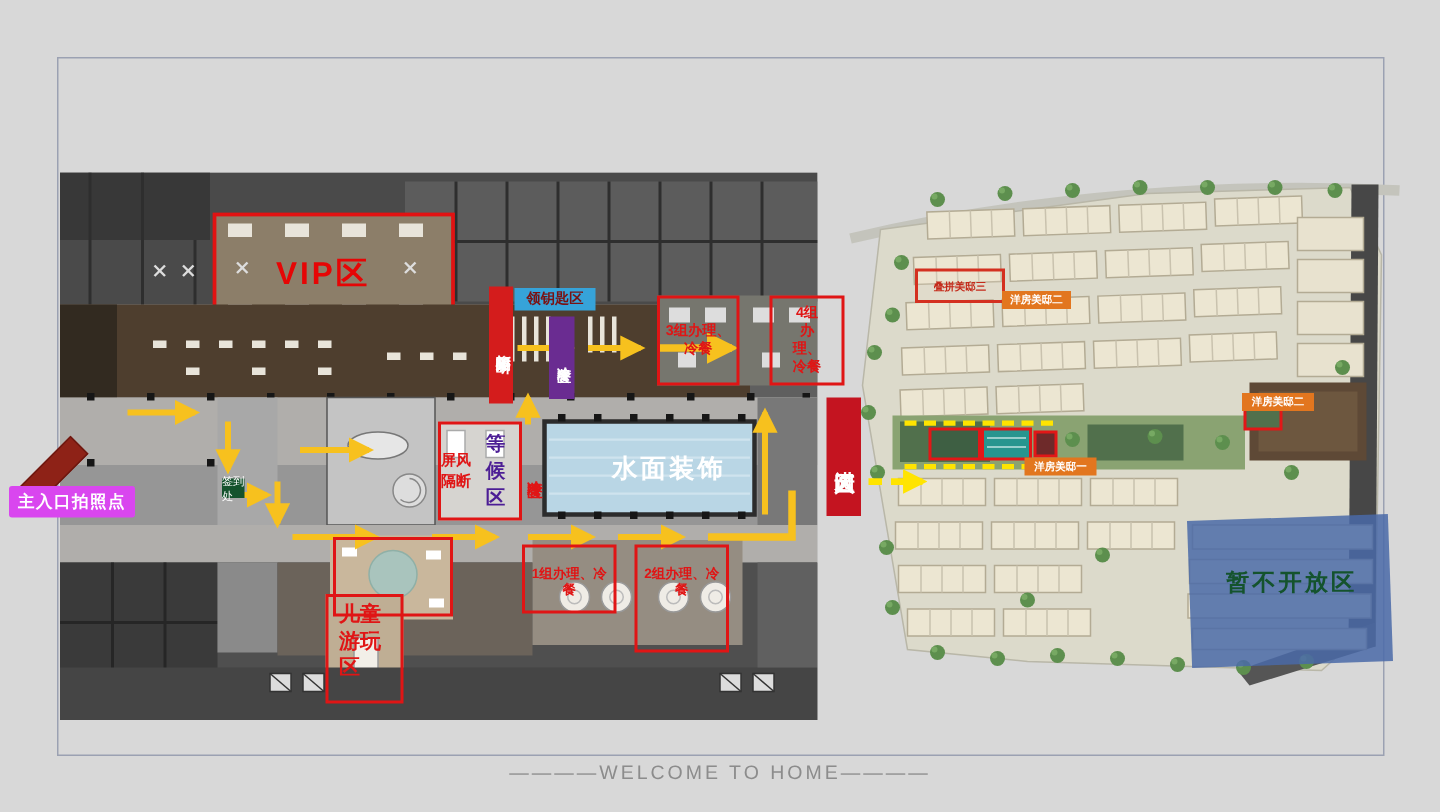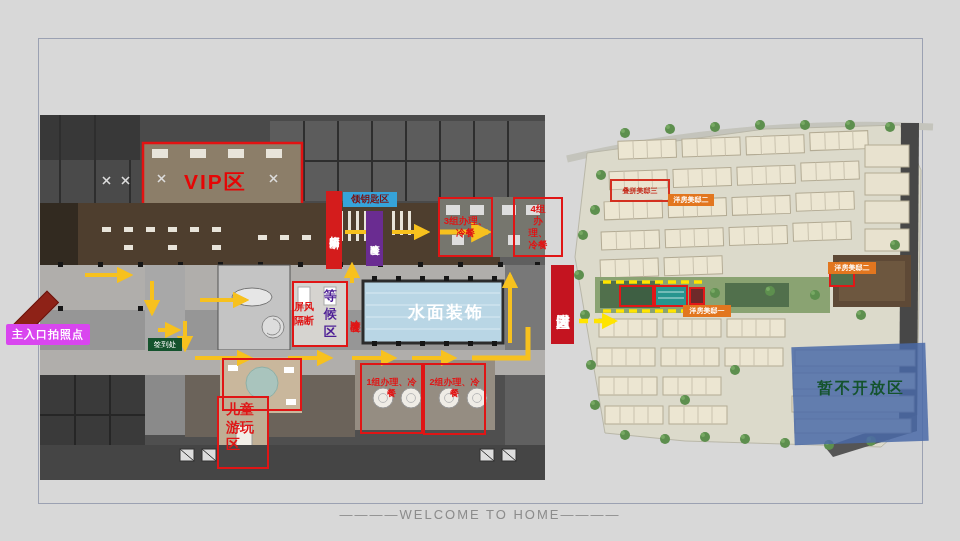--- a/index.html
+++ b/index.html
@@ -29,26 +29,26 @@
     font-size:9.5px;font-weight:bold;}
   .group3{left:398px;top:82px;width:55px;height:60px;font-size:9.5px;padding:2px;}
   .group4{left:473px;top:82px;width:50px;height:60px;font-size:9.5px;padding:12px;}
   .screenbox{left:252px;top:166px;width:56px;height:66px;border:2.5px solid #e01515;
     flex-direction:row;justify-content:center;gap:7px;}
   .screenbox .l1{color:#e01515;font-weight:bold;font-size:10px;}
   .screenbox .l2{color:#4c1d95;font-weight:bold;font-size:13px;}
   .coldred{left:309px;top:170px;width:14px;height:56px;color:#e01515;font-size:10.5px;font-weight:bold;}
   .water{left:323px;top:166px;width:166px;height:62px;color:#fff;font-weight:bold;
     font-size:17px;letter-spacing:2px;}
-  .signin{left:108px;top:223px;width:34px;height:13px;background:#14532d;color:#fff;font-size:7.5px;}
+  .signin{left:108px;top:204px;width:15px;height:13px;background:#14532d;color:#fff;font-size:7.5px;}
   .childbox1{left:182px;top:243px;width:80px;height:53px;border:2.5px solid #e01515;}
   .childbox2{left:177px;top:281px;width:52px;height:73px;border:2.5px solid #e01515;}
   .childtext{left:186px;top:286px;width:32px;height:62px;color:#e01515;font-weight:bold;
     font-size:14px;line-height:1.25;word-break:break-all;justify-content:flex-start;align-items:flex-start;text-align:left;}
-  .group1{left:320px;top:248px;width:63px;height:71px;font-size:9px;padding:2px;align-items:flex-start;padding-top:12px;}
+  .group1{left:308px;top:248px;width:63px;height:46px;font-size:9px;padding:2px;align-items:flex-start;padding-top:12px;}
   .group2{left:383px;top:248px;width:63px;height:72px;font-size:9px;padding:2px;align-items:flex-start;padding-top:12px;}
   
   .entrance-bar{position:absolute;left:24px;top:288px;width:15px;height:56px;background:#8e2217;
     border:1px solid #6d170f;transform:rotate(45deg);}
   .entrance-label{position:absolute;left:6px;top:324px;background:#d946ef;color:#fff;
     font-size:11px;font-weight:bold;padding:3px 6px;border-radius:2px;letter-spacing:1px;}
   .enter-park{position:absolute;left:551px;top:265px;width:23px;height:79px;background:#c41420;
     color:#fff;font-weight:bold;font-size:13.5px;display:flex;align-items:center;justify-content:center;}
   
   .model-red{left:45px;top:64px;width:60px;height:23px;border:2px solid #d43020;color:#c52a1a;

